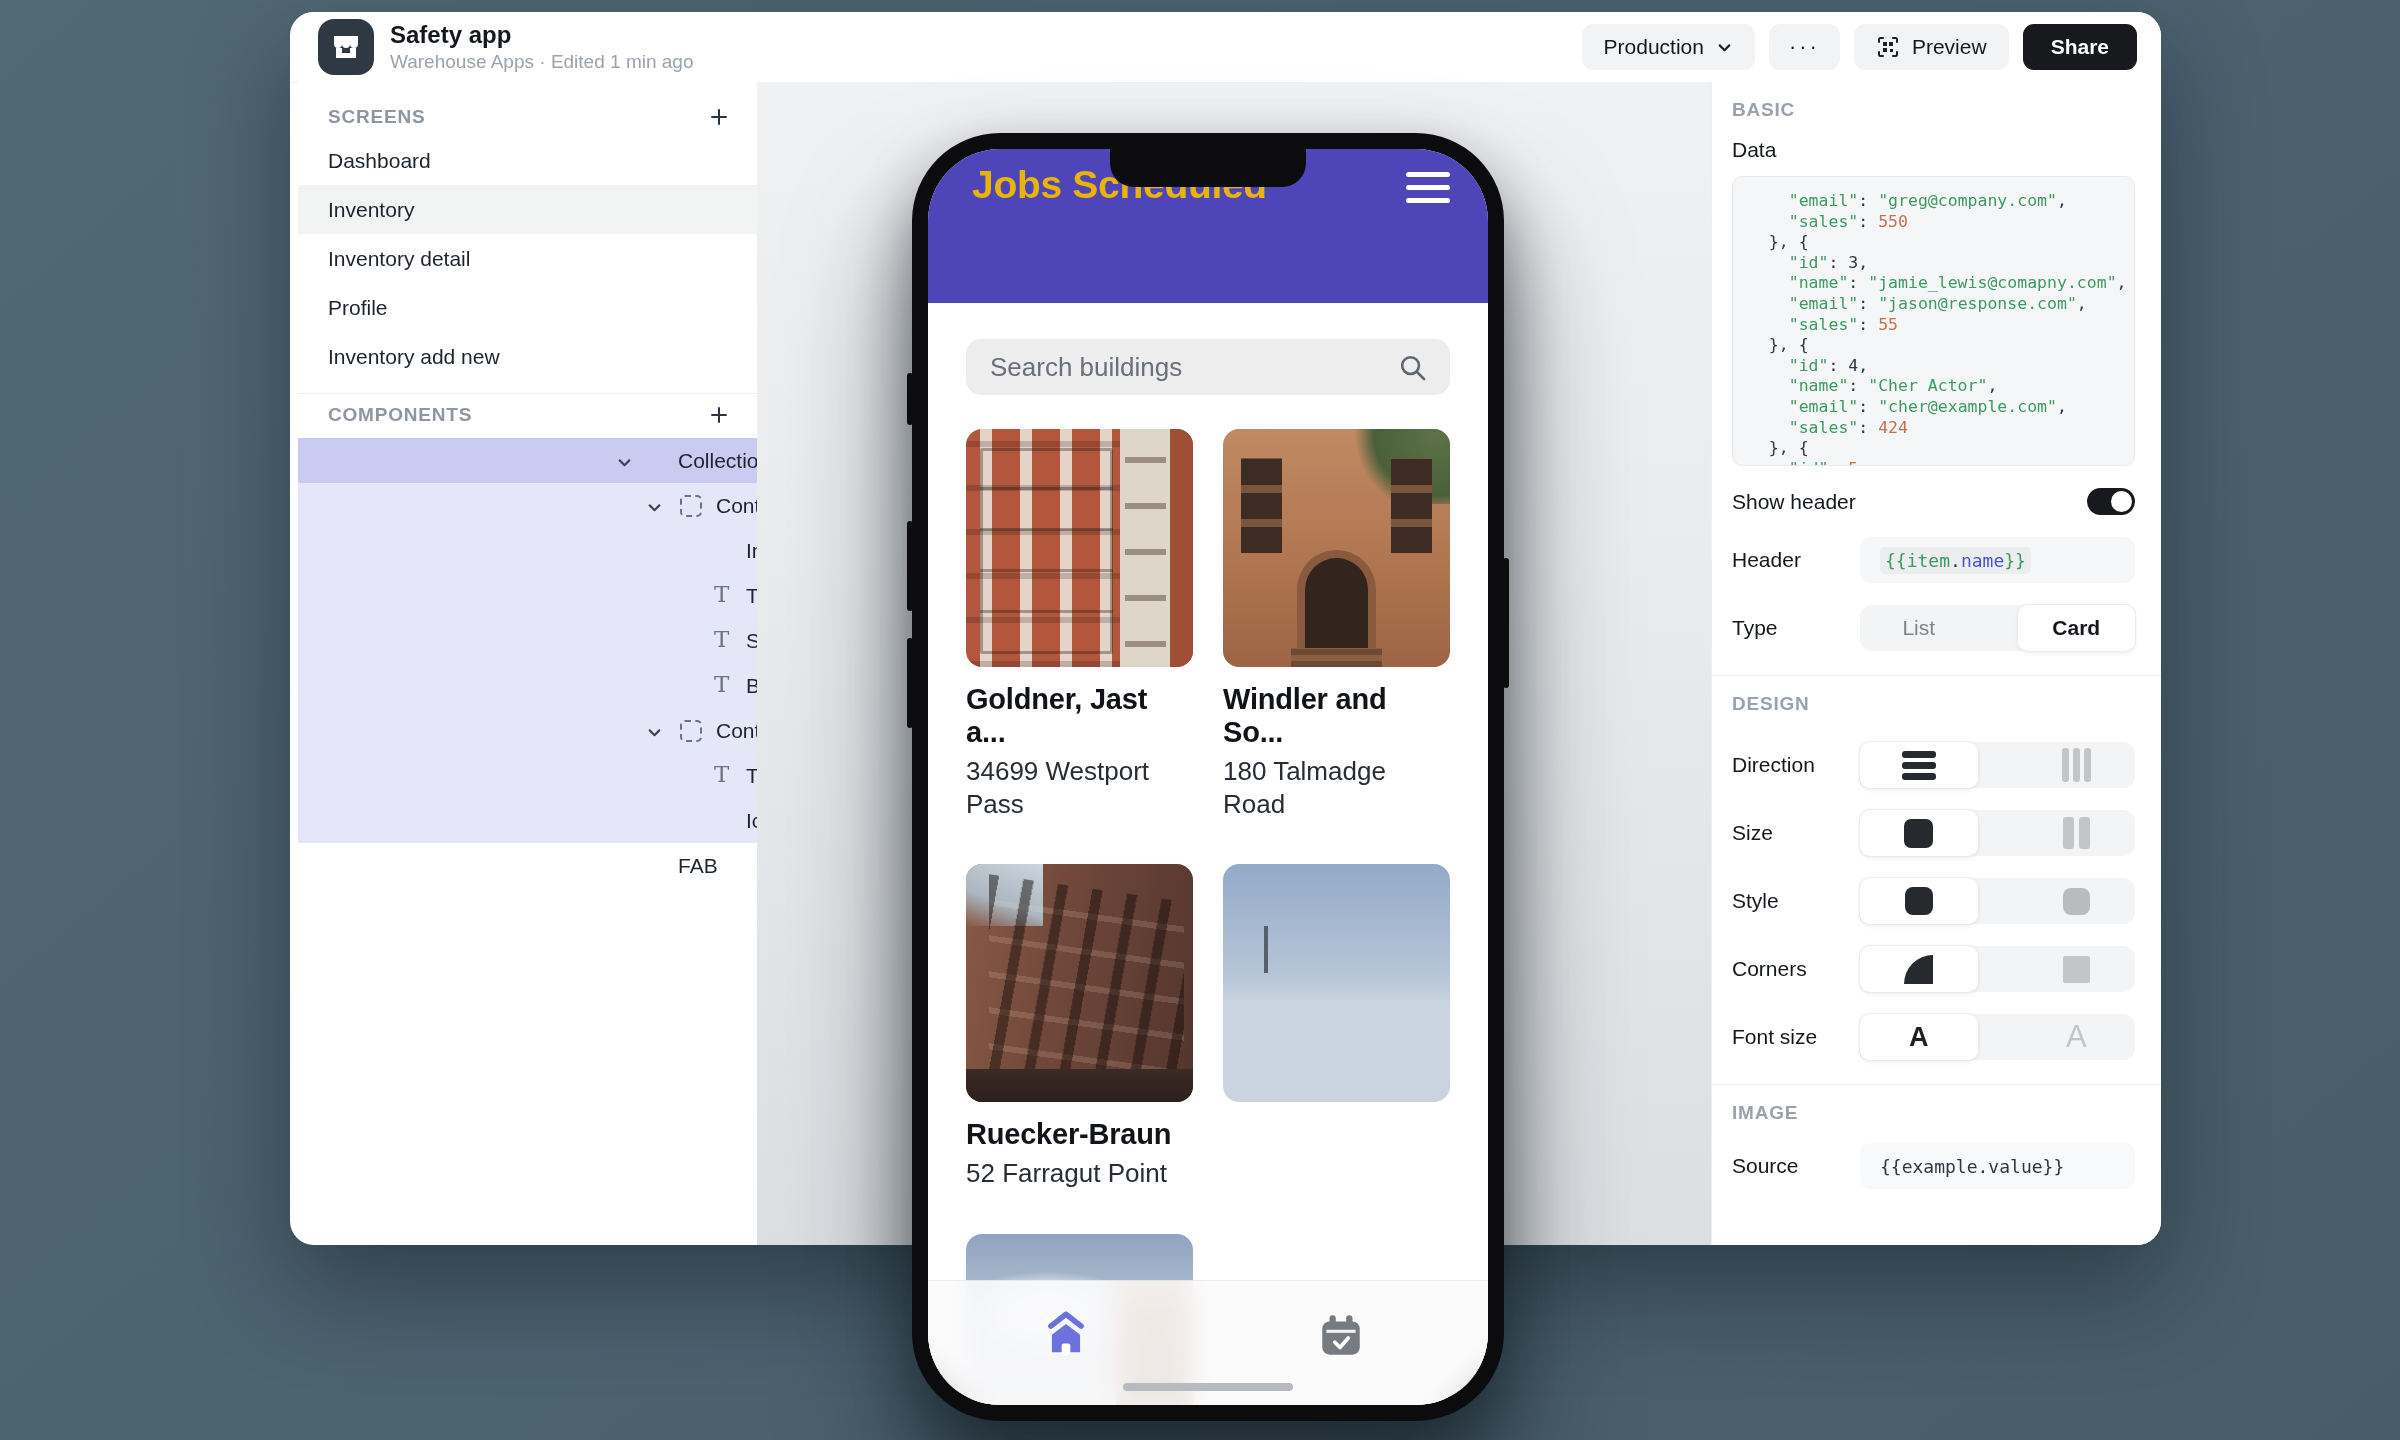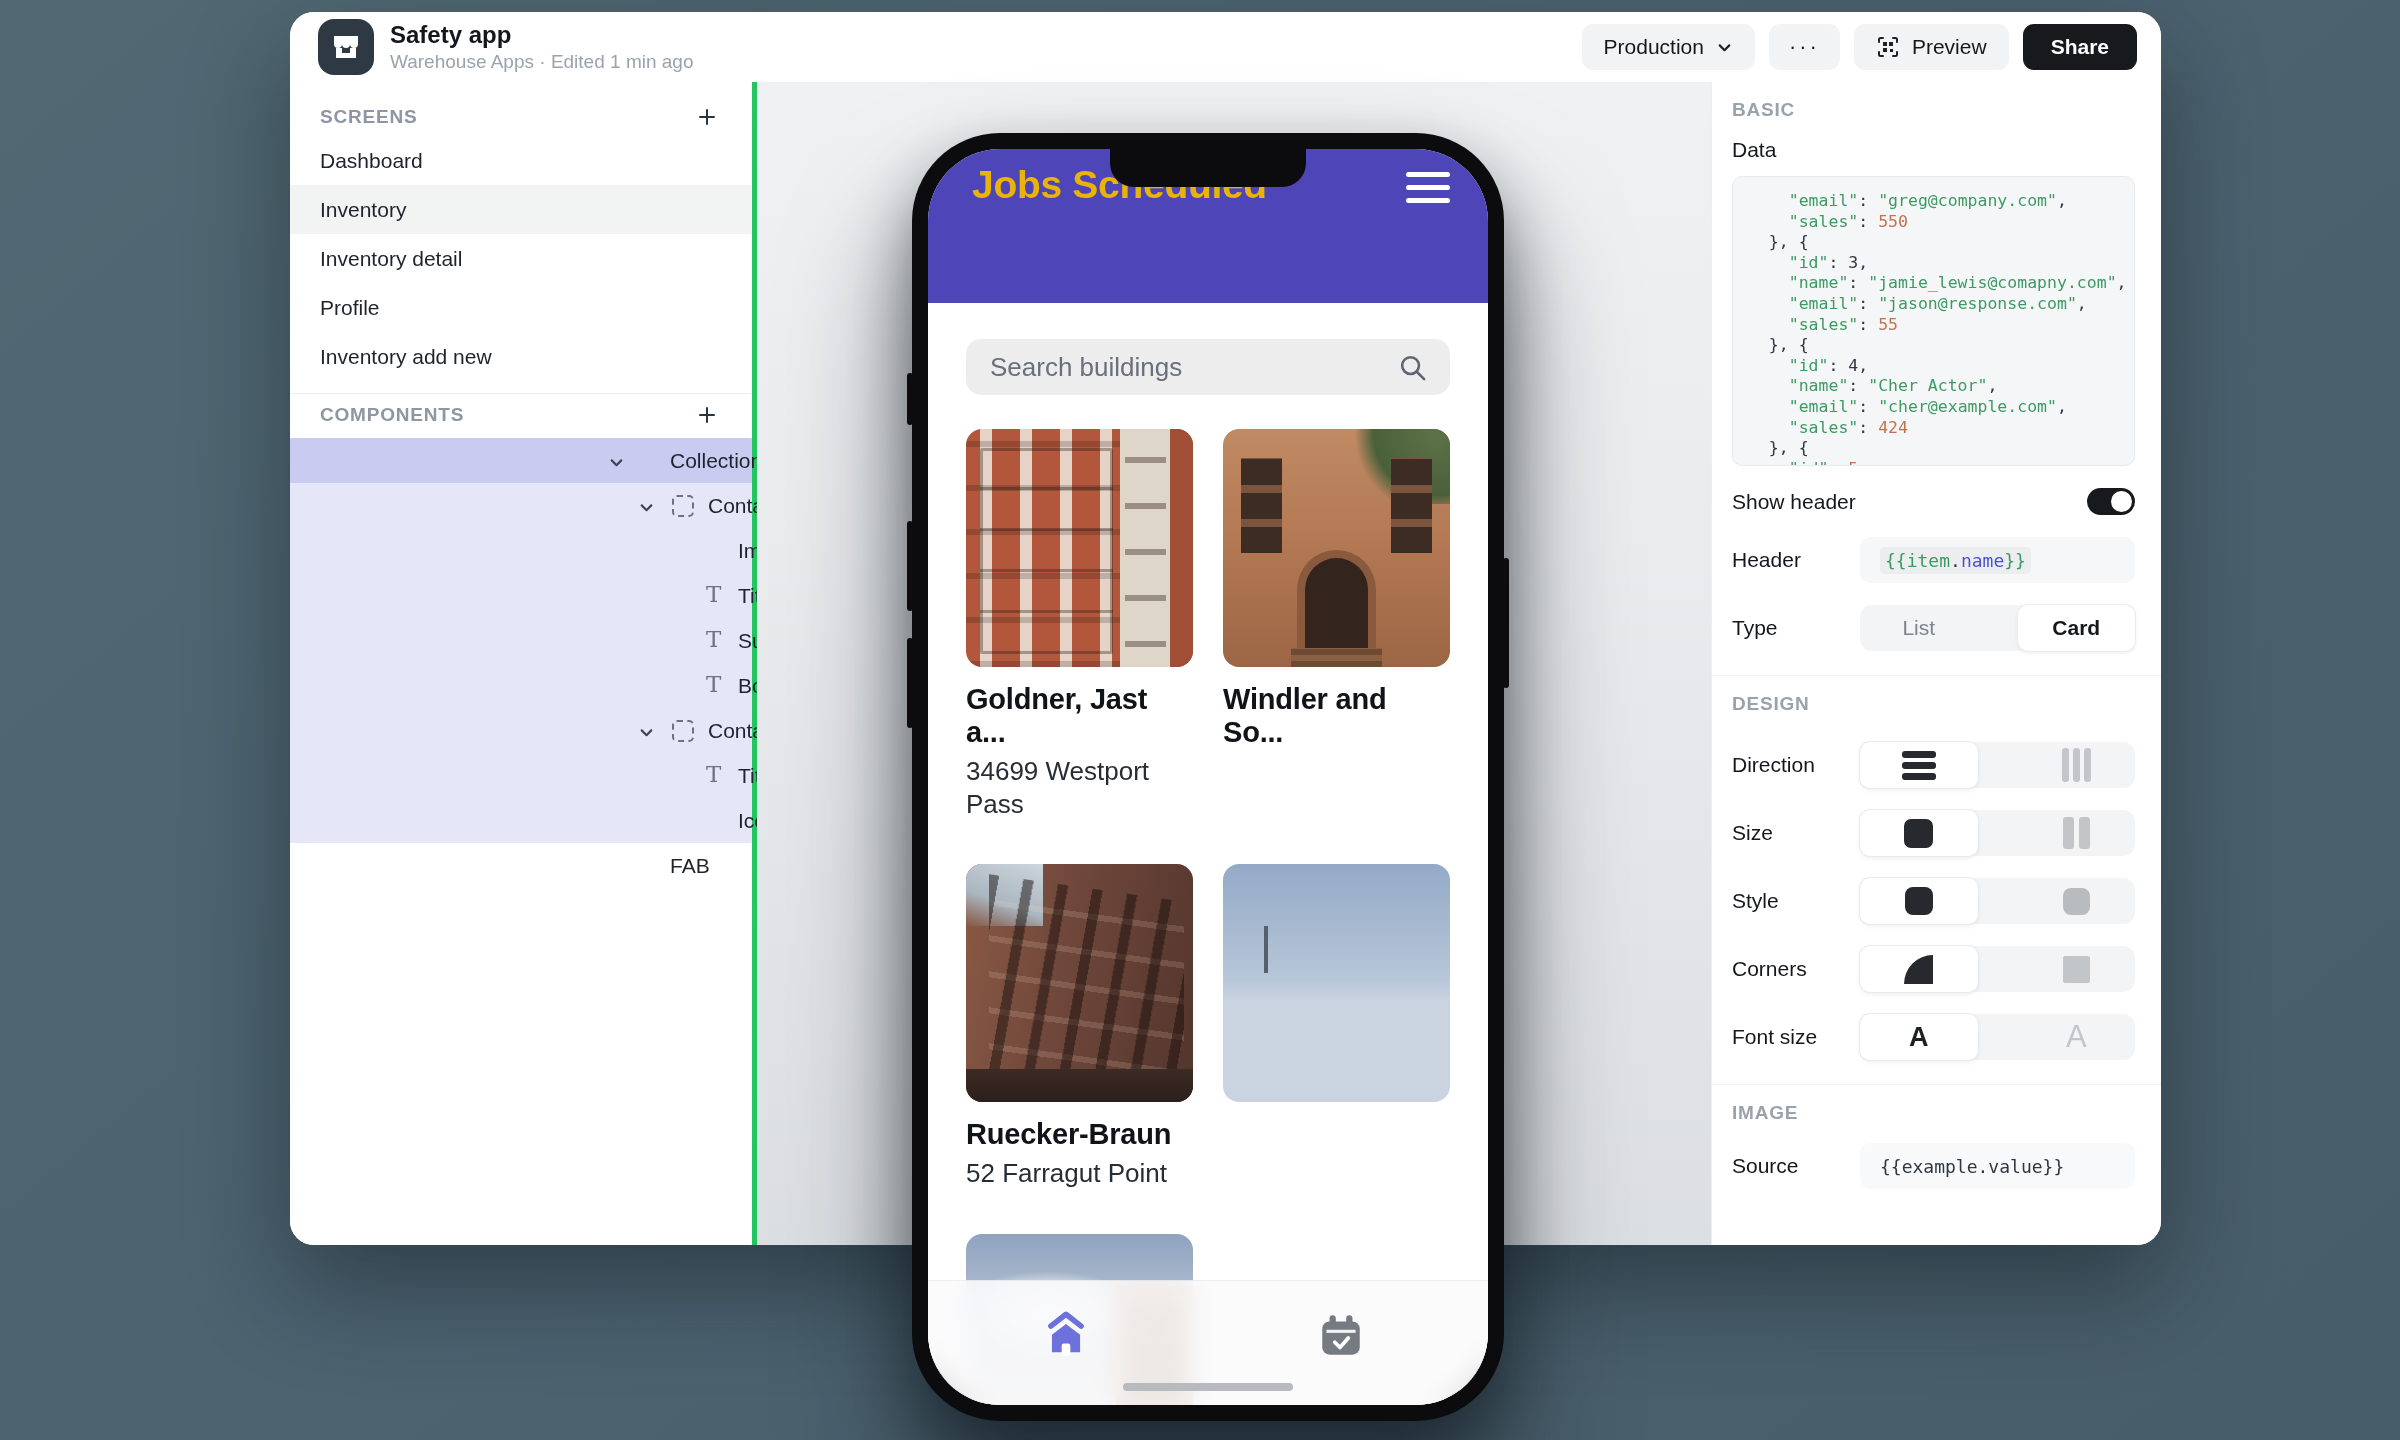--- a/index.html
+++ b/index.html
@@ -12,21 +12,21 @@
   .app-id{display:flex;align-items:center;gap:16px;padding-left:28px;}
   .app-logo{width:56px;height:56px;border-radius:16px;background:#2e3944;display:flex;align-items:center;justify-content:center;}
   .app-titles .t{font-size:24px;font-weight:bold;color:#14181d;line-height:1.15;}
   .app-titles .s{font-size:19px;color:#9aa3ad;margin-top:3px;}
   .topbar-right{position:absolute;right:24px;top:12px;height:46px;display:flex;gap:14px;align-items:center;}
   .btn{height:46px;border-radius:11px;display:flex;align-items:center;justify-content:center;gap:12px;background:#f2f3f4;color:#14181d;font-size:21px;padding:0 22px;cursor:pointer;}
   .btn.dark{background:#17191c;color:#fff;padding:0 28px;font-weight:600;}
   .btn.icon-only{padding:0 20px;font-size:22px;letter-spacing:3px;color:#1c2128;}
 
   
-  .sidebar{position:absolute;left:0;top:70px;bottom:0;width:467px;border-right:5px solid #22c55e;background:#fff;border-radius:0 0 0 24px;padding-top:16px;box-sizing:border-box;}
+  .sidebar{position:absolute;left:8px;top:70px;bottom:0;width:467px;border-right:1px solid #22c55e;background:#fff;border-radius:0 0 0 24px;padding-top:16px;box-sizing:border-box;}
   .side-head{height:38px;display:flex;align-items:center;justify-content:space-between;padding:0 30px;}
   .side-head .cap{font-size:19px;color:#8d96a2;letter-spacing:.8px;font-weight:600;}
   .plus-btn{width:30px;height:30px;display:flex;align-items:center;justify-content:center;cursor:pointer;}
   .screen-item{height:49px;display:flex;align-items:center;padding:0 30px;font-size:21px;color:#1d242d;cursor:pointer;}
   .screen-item.sel{background:#f2f3f3;}
   .side-divider{border-top:1px solid #eceef0;margin-top:12px;}
   .comp-head{margin-top:2px;}
   .tree{margin-top:4px;}
   .tree-row{height:45px;display:flex;align-items:center;font-size:21px;color:#1d242d;cursor:pointer;position:relative;}
   .tree-row.root-sel{background:#c9cbf1;}
@@ -435,20 +435,21 @@
           </div>
           <div class="bcard">
             <div class="img ph3">
               <div class="tree"></div>
                 <div class="w1"></div>
                 <div class="w2"></div>
                 <div class="door"></div>
                 <div class="steps"></div>
             </div>
             <div class="ttl">Windler and So...</div>
+            <div class="sub">180 Talmadge Road</div>
           </div>
           <div class="bcard">
             <div class="img ph4">
               <div class="sky"></div>
                 <div class="win"></div>
                 <div class="stoop"></div>
             </div>
             <div class="ttl">Ruecker-Braun</div>
             <div class="sub">52 Farragut Point</div>
           </div>

